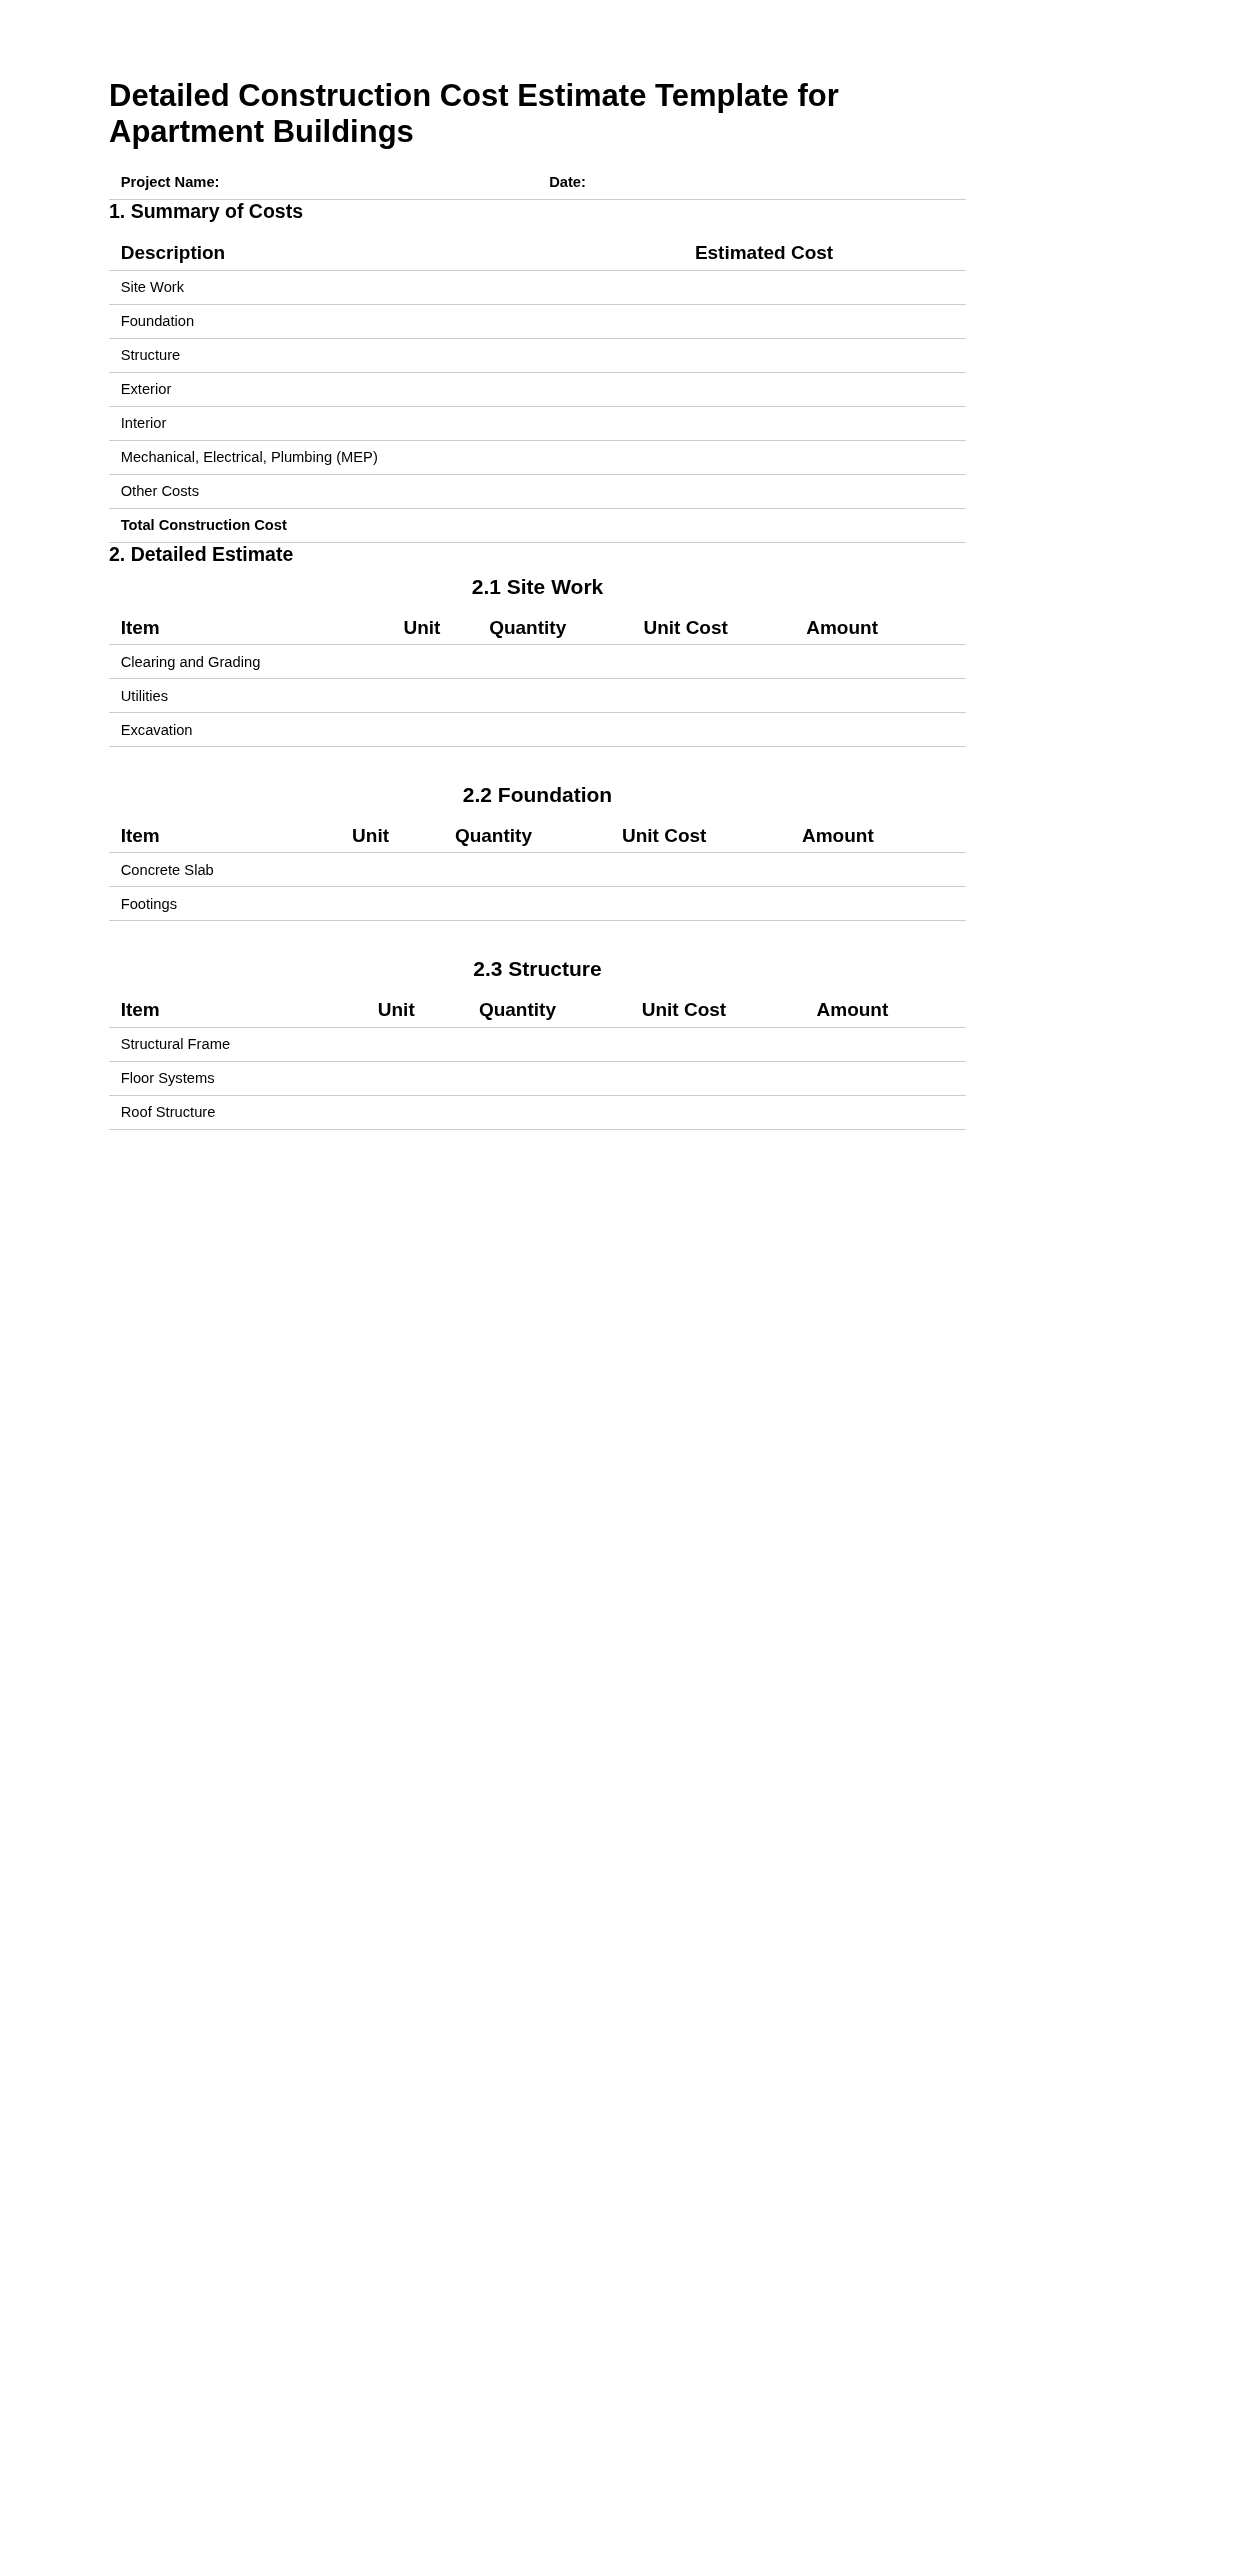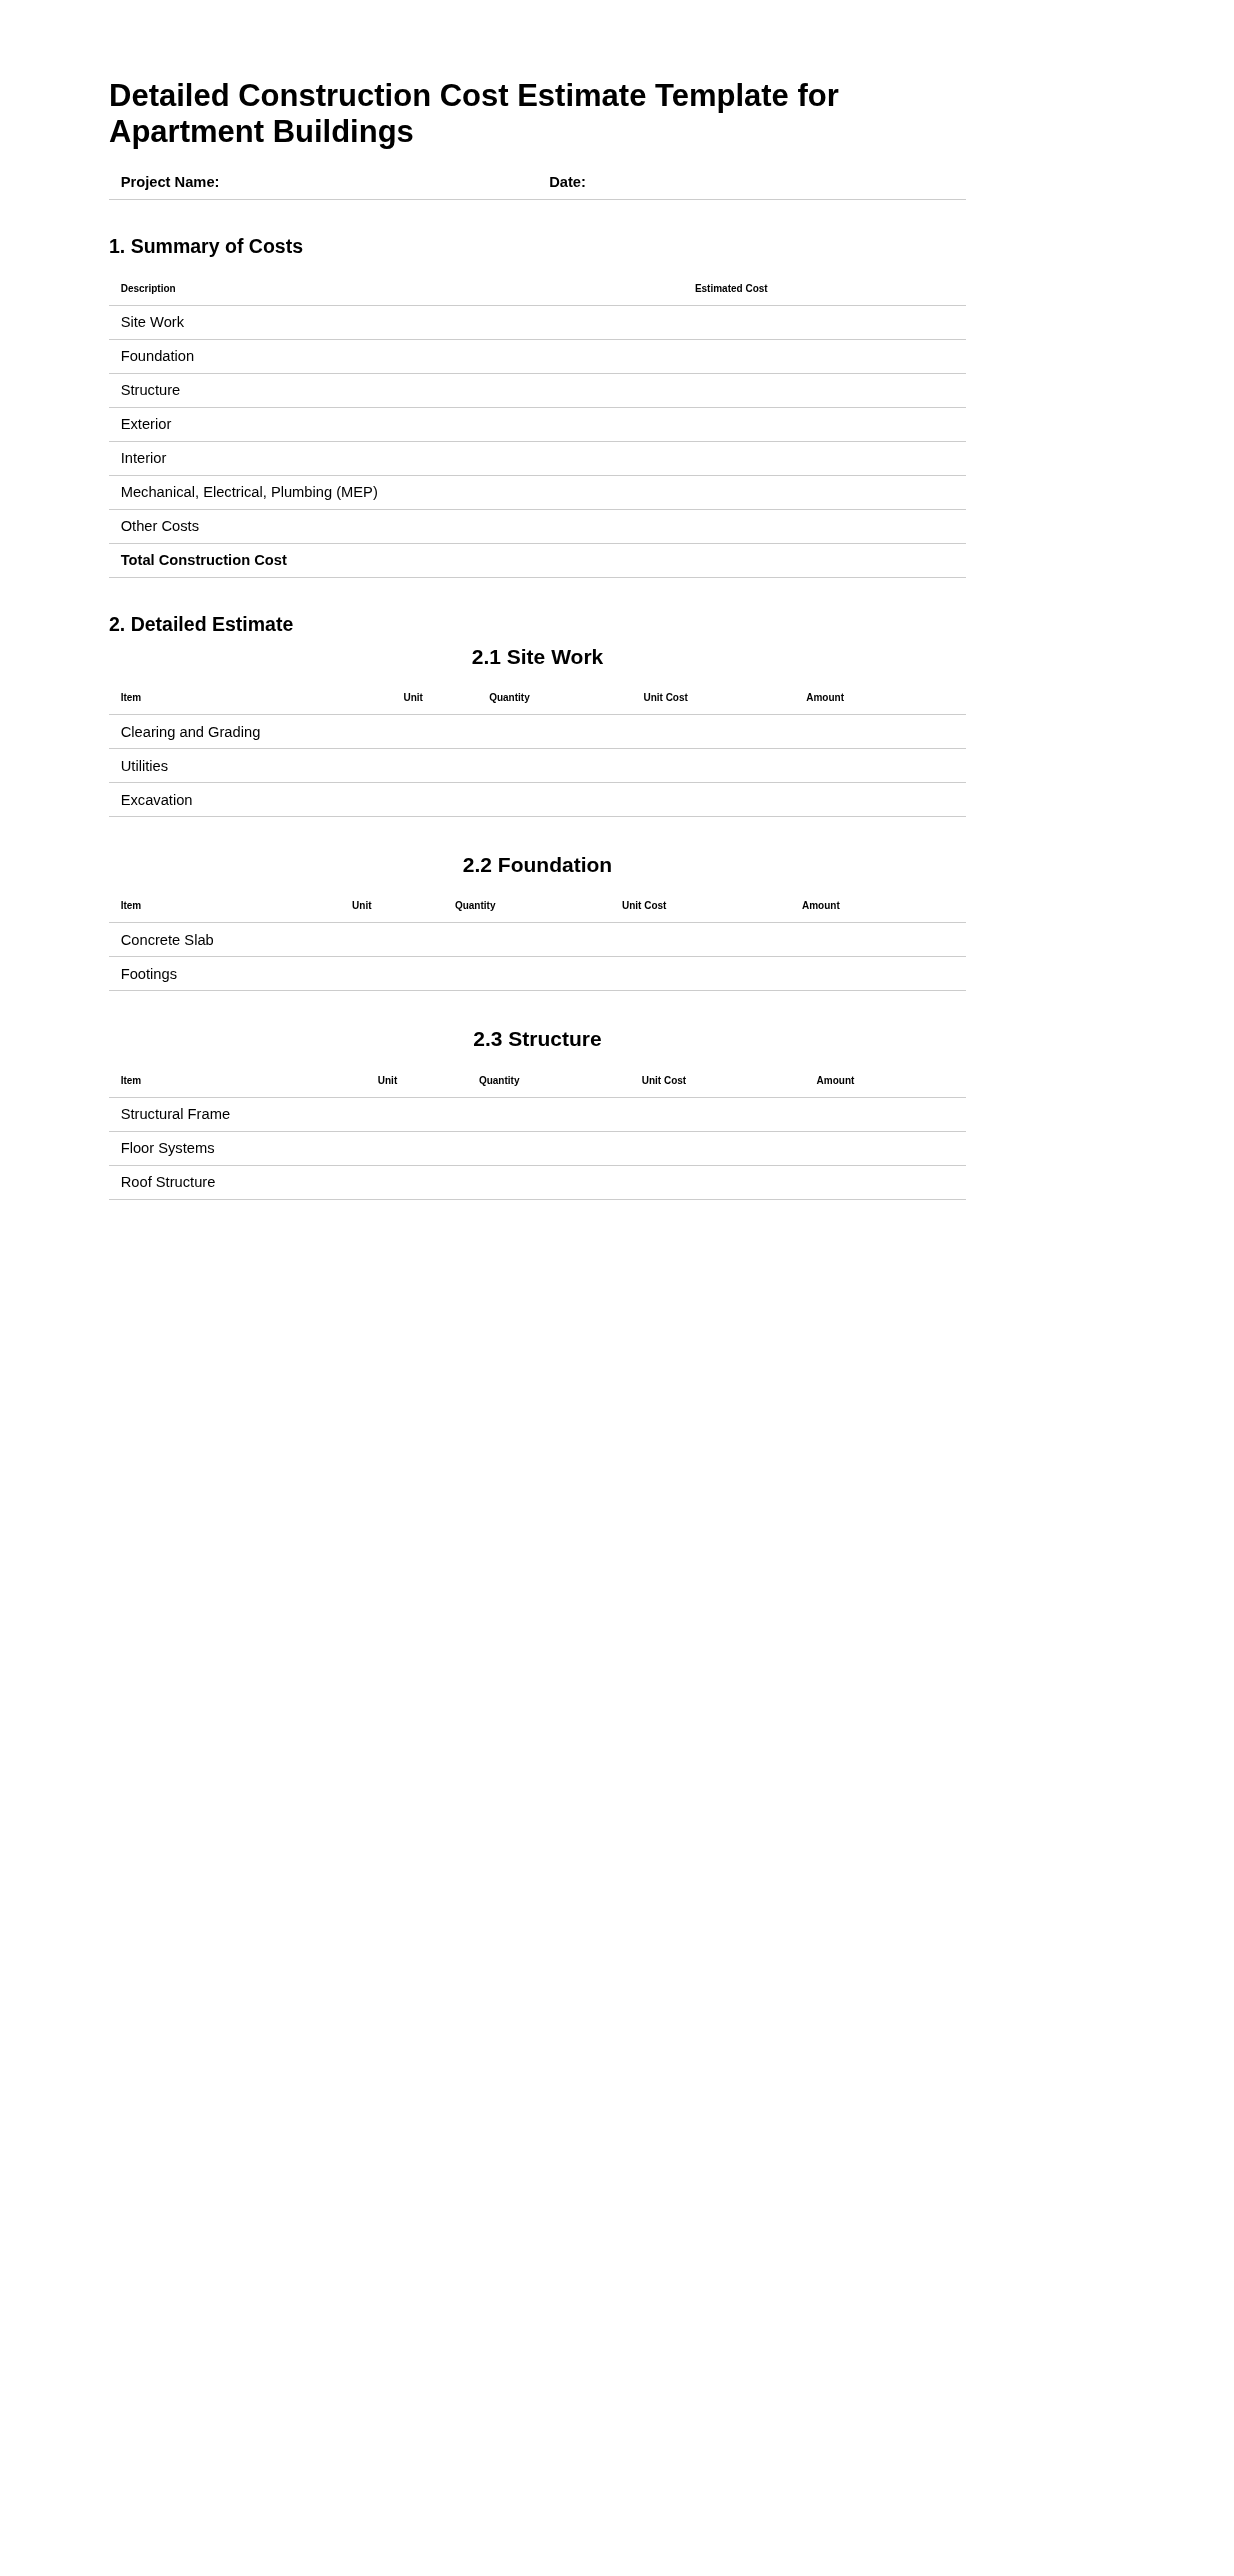--- a/index.html
+++ b/index.html
@@ -39,26 +39,26 @@
       border-collapse: collapse;
       font-size: 14.7px;
     }
     th, td {
       text-align: left;
       padding: 0 11.7px;
       height: 33px;
       border-bottom: 1px solid #cccccc;
       vertical-align: middle;
     }
-    th { font-weight: bold; font-size: 10px; }
+    th { font-weight: bold; font-size: 19px; }
     .info-table td { font-weight: bold; width: 50%; }
     .info-table td.right { padding-left: 11.7px; }
     .summary-table th.desc { width: 67%; }
     .total td { font-weight: bold; }
-    .section { margin-top: 35px; }
+    .section { }
     .subsection { margin-top: 37px; }
     .subsection.first { margin-top: 0; }
     h2.detail { margin-bottom: 9.8px; }
   </style>
 </head>
 <body>
 
 <div class="page">
 
   <h1>Detailed Construction Cost Estimate Template for Apartment Buildings</h1>

